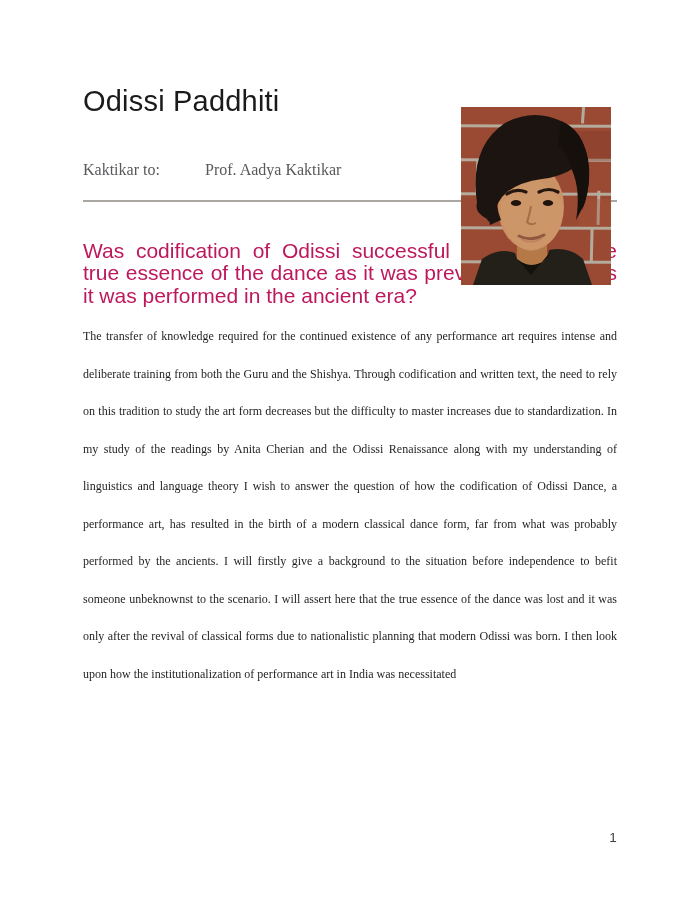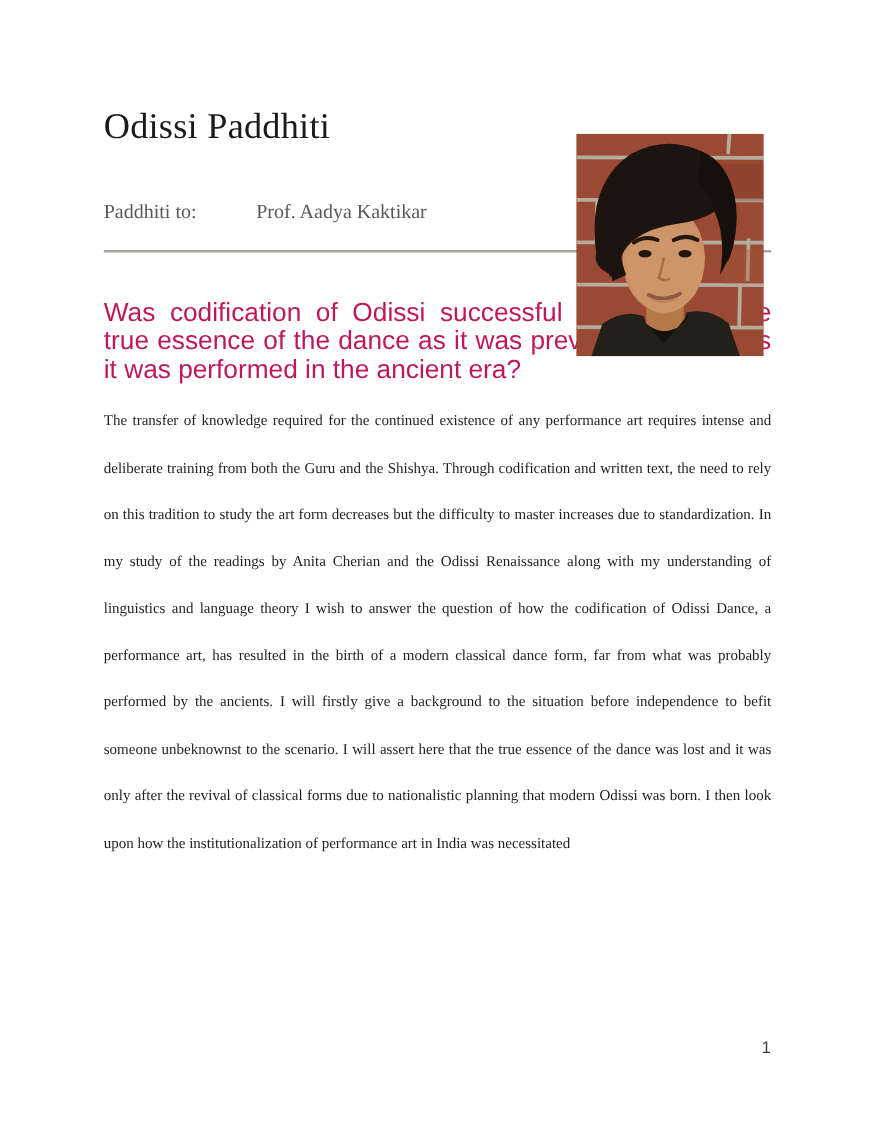--- a/index.html
+++ b/index.html
@@ -14,21 +14,21 @@
     overflow: hidden;
   }
 
   .content {
     margin-left: 83px;
     width: 534px;
   }
 
   .doc-title {
     margin-top: 84px;
-    font-family: Liberation Serif, serif;
+    font-family: Liberation Sans, sans-serif;
     font-size: 29px;
     font-weight: 400;
     line-height: 34px;
     color: #1a1a1a;
     letter-spacing: 0.2px;
   }
 
   .meta-row {
     font-size: 16px;
     line-height: 21px;
@@ -96,21 +96,21 @@
 </style>
 </head>
 <body>
 
 <div class="page">
   <div class="content">
 
     <h1 class="doc-title">Odissi Paddhiti</h1>
 
     <div class="meta-row to">
-      <span class="meta-label">Paddhiti to:</span><span class="meta-values">Prof. Aadya Kaktikar</span>
+      <span class="meta-label">Kaktikar to:</span><span class="meta-values">Prof. Aadya Kaktikar</span>
     </div>
 
 
     <div class="divider"></div>
 
     <h2 class="question-heading">Was codification of Odissi successful in capturing the true essence of the dance as it was prevalent or even as it was performed in the ancient era?</h2>
 
     <p class="body-paragraph">The transfer of knowledge required for the continued existence of any performance art requires intense and deliberate training from both the Guru and the Shishya. Through codification and written text, the need to rely on this tradition to study the art form decreases but the difficulty to master increases due to standardization. In my study of the readings by Anita Cherian and the Odissi Renaissance along with my understanding of linguistics and language theory I wish to answer the question of how the codification of Odissi Dance, a performance art, has resulted in the birth of a modern classical dance form, far from what was probably performed by the ancients. I will firstly give a background to the situation before independence to befit someone unbeknownst to the scenario. I will assert here that the true essence of the dance was lost and it was only after the revival of classical forms due to nationalistic planning that modern Odissi was born. I then look upon how the institutionalization of performance art in India was necessitated</p>
 
   </div>

